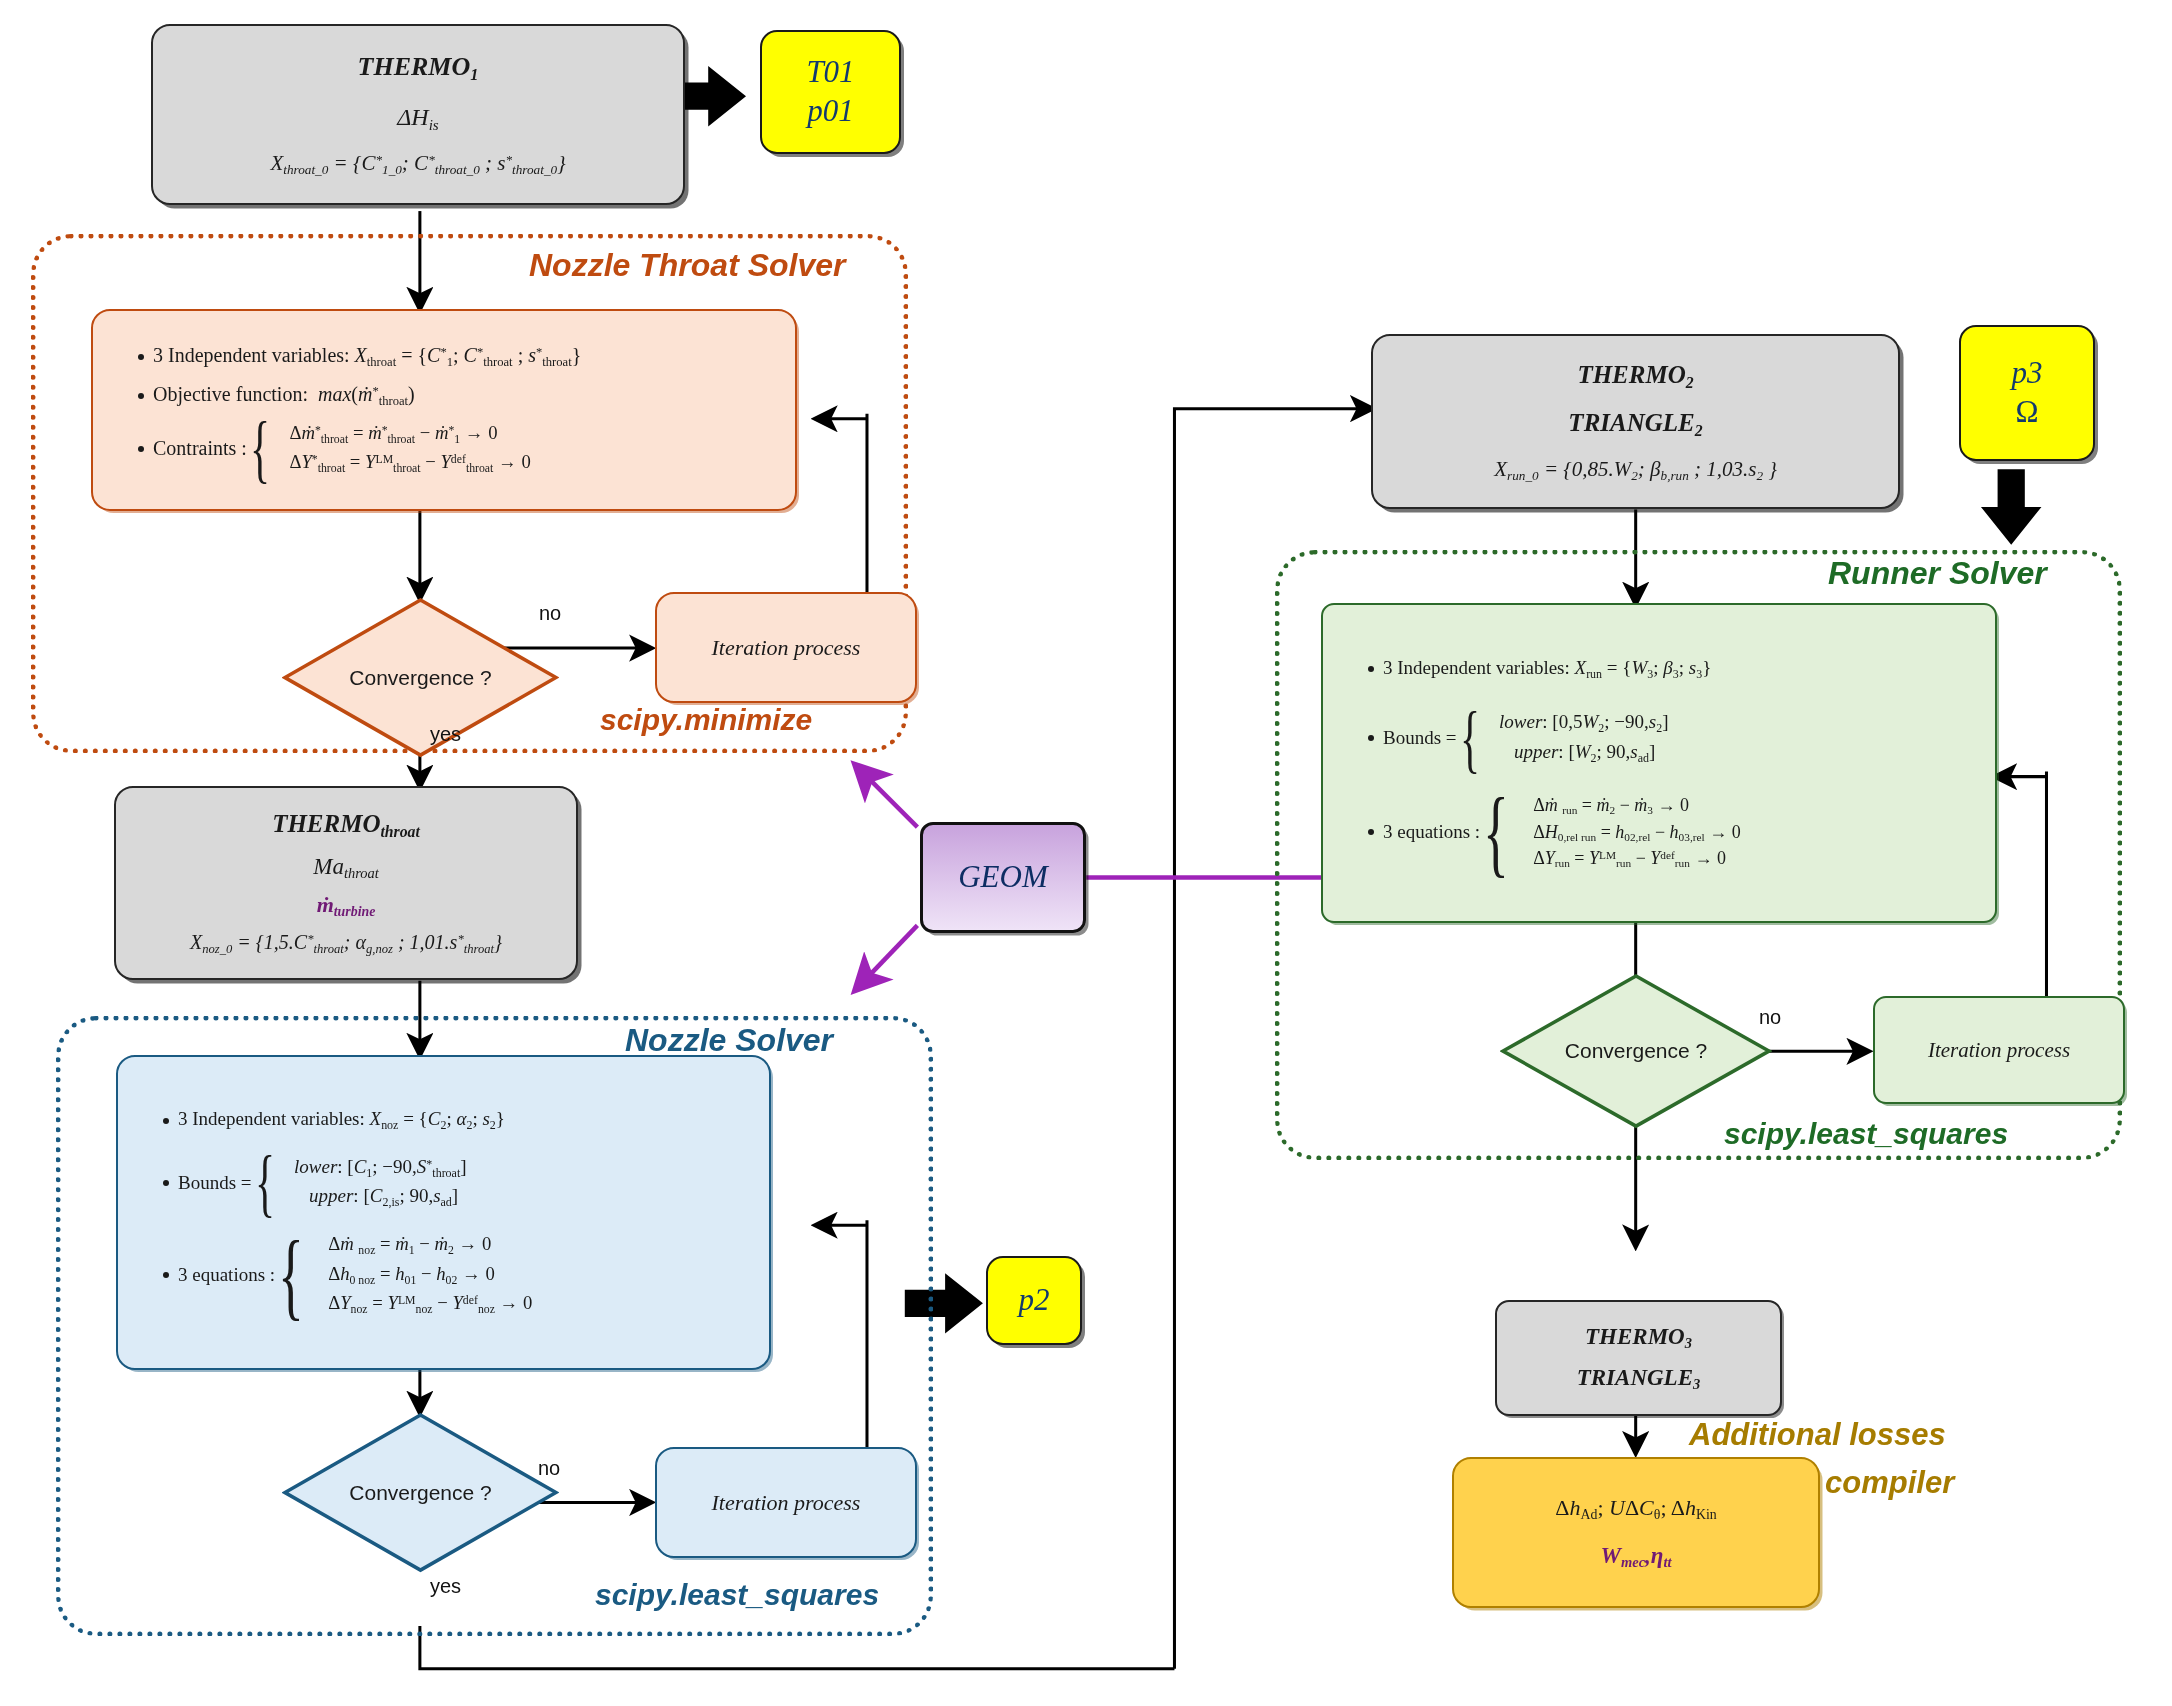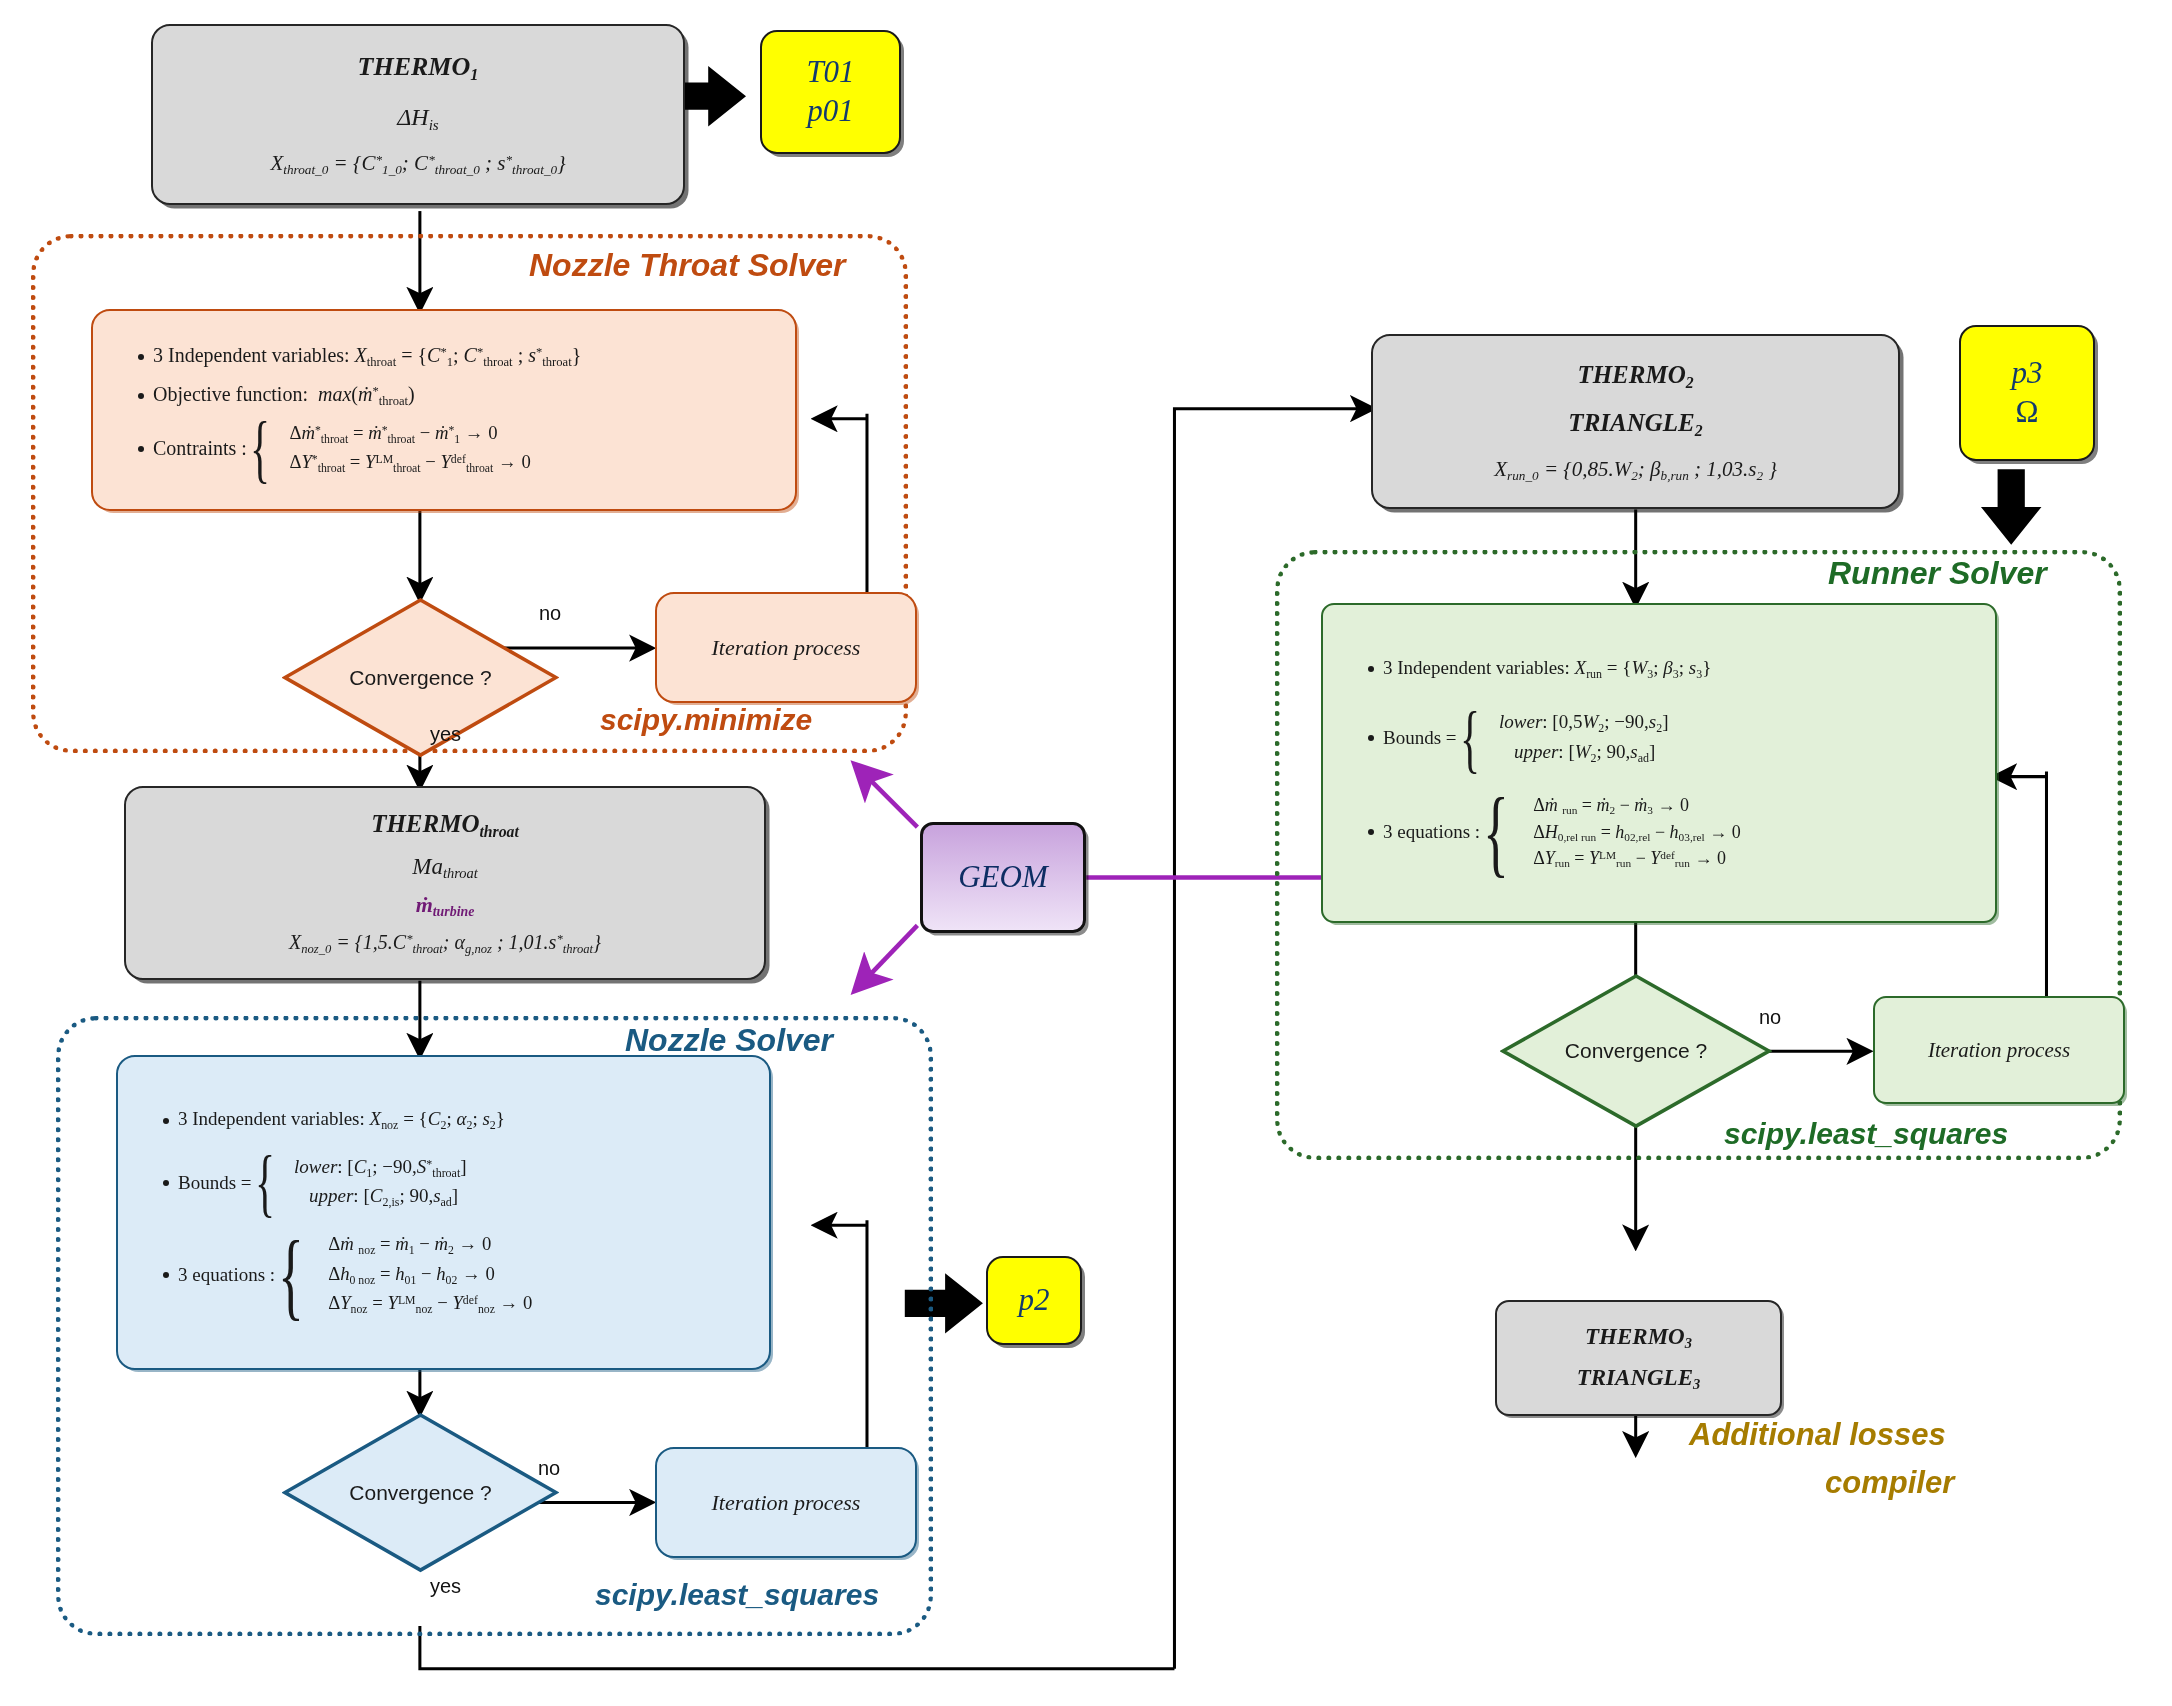--- a/index.html
+++ b/index.html
@@ -209,21 +209,21 @@
     </svg>
     <span>Convergence ?</span>
   </div>
   <div class="lbl" style="left:539px;top:602px;">no</div>
   <div class="lbl" style="left:430px;top:723px;">yes</div>
 
   <div class="node orangeBox" style="left:655px;top:592px;width:262px;height:111px;">
     <span class="mathline it" style="font-size:22px;">Iteration process</span>
   </div>
 
-  <div class="node rnd grey" style="left:124px;top:786px;width:642px;height:194px;">
+  <div class="node rnd grey" style="left:114px;top:786px;width:464px;height:194px;">
     <div class="hdr mathline" style="font-size:25px;margin-bottom:11px;">
       <span>THERMO</span><sub>throat</sub>
     </div>
     <div class="mathline it" style="font-size:23px;margin-bottom:9px;">
       <span>Ma</span><sub>throat</sub>
     </div>
     <div class="mathline it red hdr" style="font-size:22px;margin-bottom:10px;">
       <span>ṁ</span><sub>turbine</sub>
     </div>
     <div class="mathline it" style="font-size:20px;">
@@ -358,15 +358,23 @@
       <span>THERMO</span><sub>3</sub>
     </div>
     <div class="hdr mathline" style="font-size:23px;">
       <span>TRIANGLE</span><sub>3</sub>
     </div>
   </div>
 
   <div class="frameTitle tGold" style="left:1689px;top:1417px;font-size:31px;">Additional losses</div>
   <div class="frameTitle tGold" style="left:1825px;top:1465px;font-size:31px;">compiler</div>
 
+  <div class="node goldBox" style="left:1452px;top:1457px;width:368px;height:151px;">
+    <div class="mathline" style="font-size:22px;margin-bottom:18px;">
+      Δ<i>h</i><sub>Ad</sub>; <i>U</i>Δ<i>C</i><sub>θ</sub>; Δ<i>h</i><sub>Kin</sub>
+    </div>
+    <div class="mathline hdr red" style="font-size:23px;">
+      <i>W</i><sub>mec</sub>,<i>η</i><sub>tt</sub>
+    </div>
+  </div>
 
 </div>
 
 
 </body></html>

